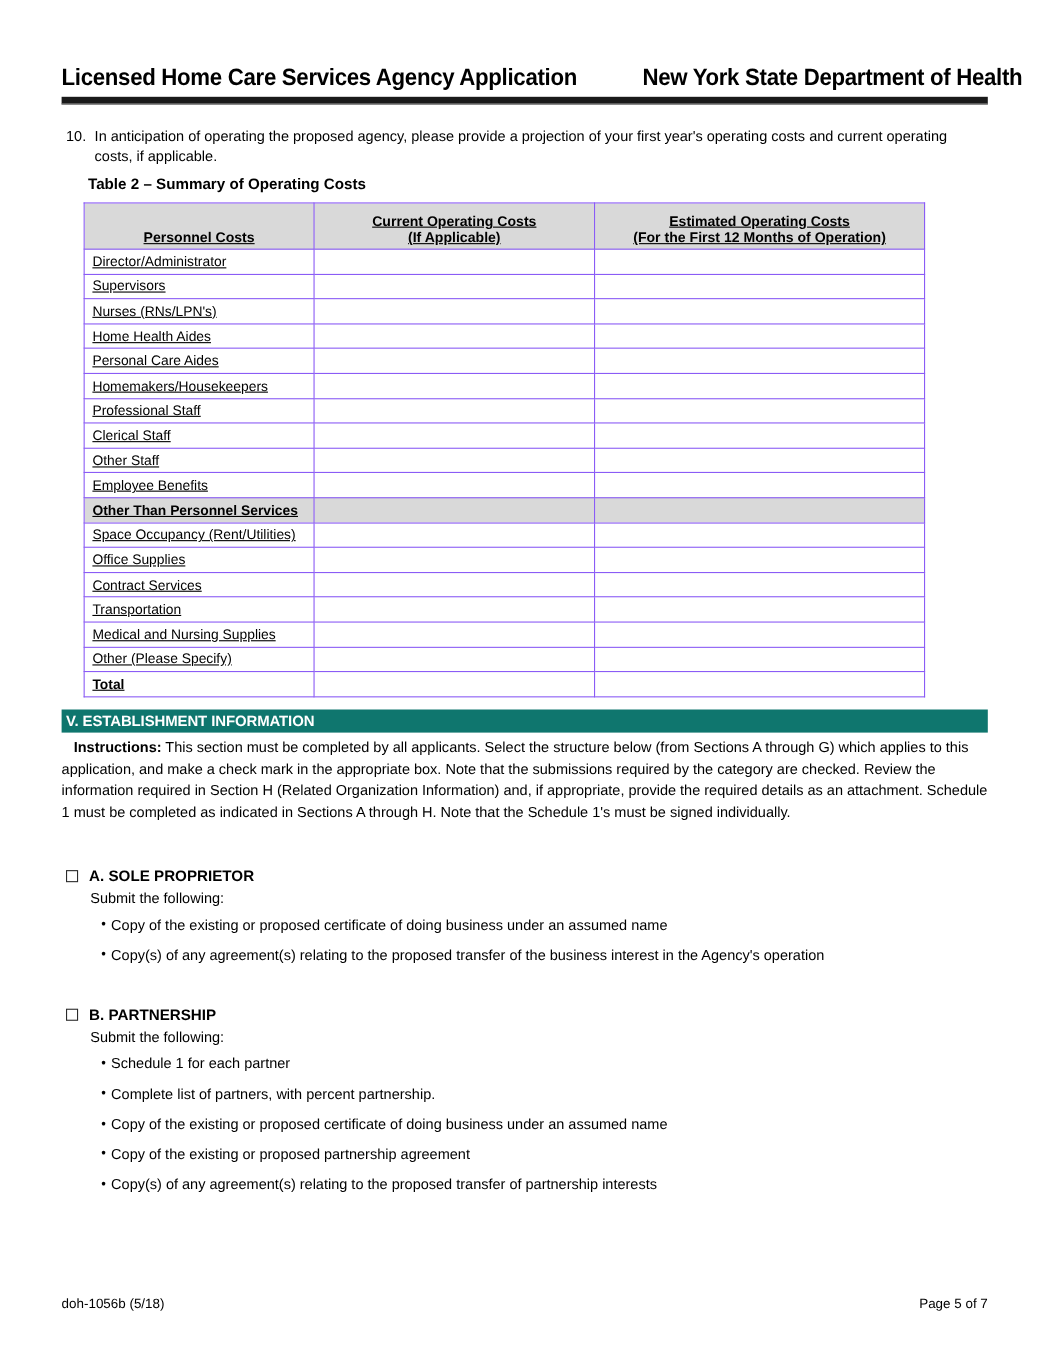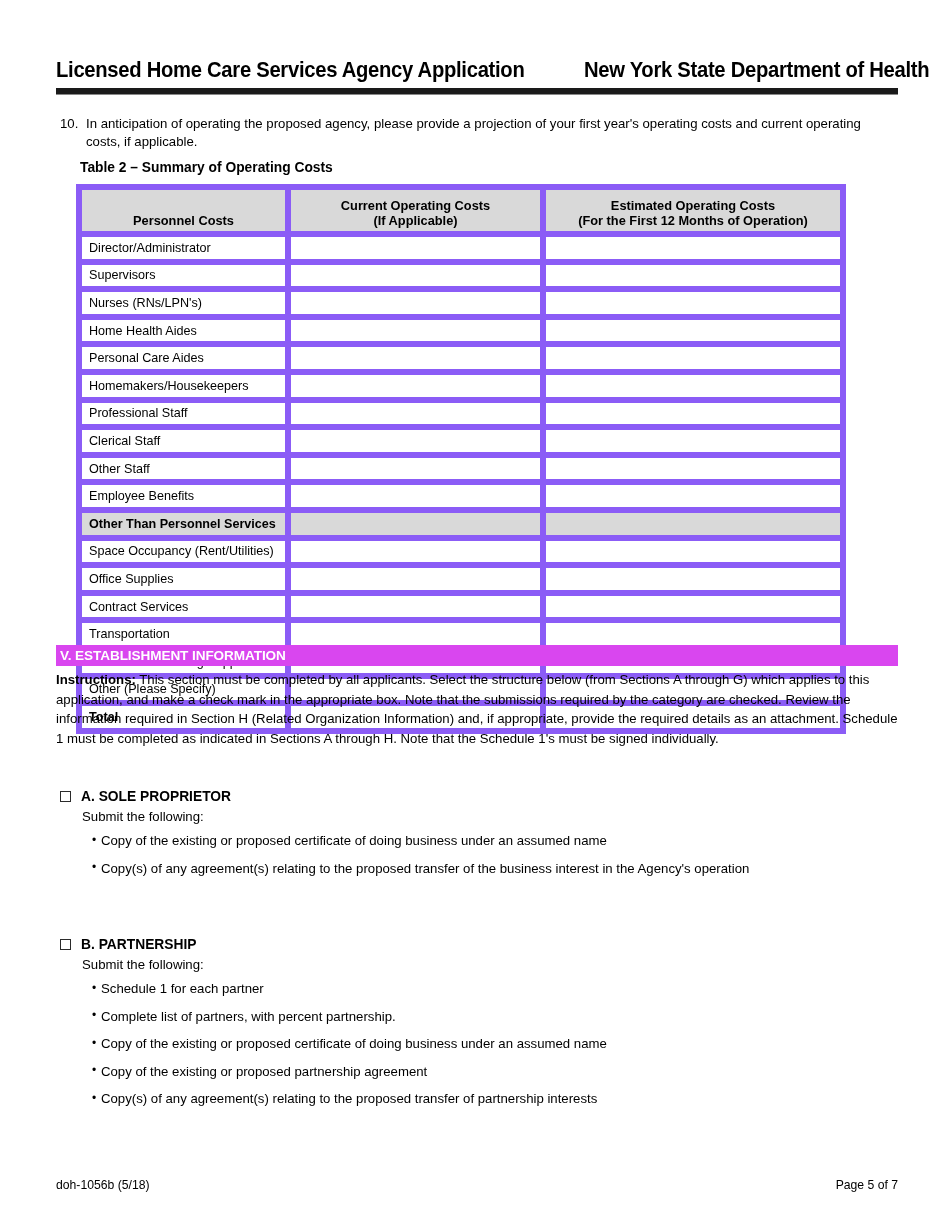--- a/index.html
+++ b/index.html
@@ -95,22 +95,23 @@
     width: 764px;
     border-collapse: collapse;
     table-layout: fixed;
     font-size: 12.6px;
   }
   .cost-table col.c1 { width: 209px; }
   .cost-table col.c2 { width: 255px; }
   .cost-table col.c3 { width: 300px; }
 
   .cost-table th, .cost-table td {
-    border: 6px solid #8b5cf6;
+    border: 1px solid #8b5cf6;
     padding: 0;
+    text-decoration: underline;
   }
   .cost-table thead th {
     background: #d9d9d9;
     height: 38px;
     vertical-align: bottom;
     text-align: center;
     font-weight: bold;
     font-size: 12.8px;
     line-height: 15px;
     padding-bottom: 3px;
@@ -138,40 +139,40 @@
   }
   .hl2 { line-height: 15px; }
 
   
   .section-bar {
     position: absolute;
     left: 56px;
     top: 645px;
     width: 842px;
     height: 21px;
-    background: #d946ef;
+    background: #0f766e;
     color: #ffffff;
     font-size: 13.6px;
     font-weight: bold;
     line-height: 21px;
     padding-left: 4px;
     box-sizing: border-box;
     letter-spacing: -0.1px;
   }
 
   .instructions {
     position: absolute;
     left: 56px;
     top: 670px;
     width: 844px;
     font-size: 13.2px;
     line-height: 19.6px;
     text-align: left;
   }
-  .instructions b { font-weight: bold; }
+  .instructions b { font-weight: bold; margin-left: 11px; }
 
   
   .struct {
     position: absolute;
     left: 60px;
     width: 840px;
   }
   .struct-head {
     display: flex;
     align-items: center;
@@ -208,21 +209,21 @@
   }
   .bullets li::before {
     content: "\2022";
     position: absolute;
     left: 0;
     top: -0.5px;
     font-size: 12px;
   }
 
   #struct-a { top: 789px; }
-  #struct-b { top: 937px; }
+  #struct-b { top: 915px; }
 
   
   .footer-left {
     position: absolute;
     left: 56px;
     top: 1178px;
     font-size: 12.2px;
   }
   .footer-right {
     position: absolute;

